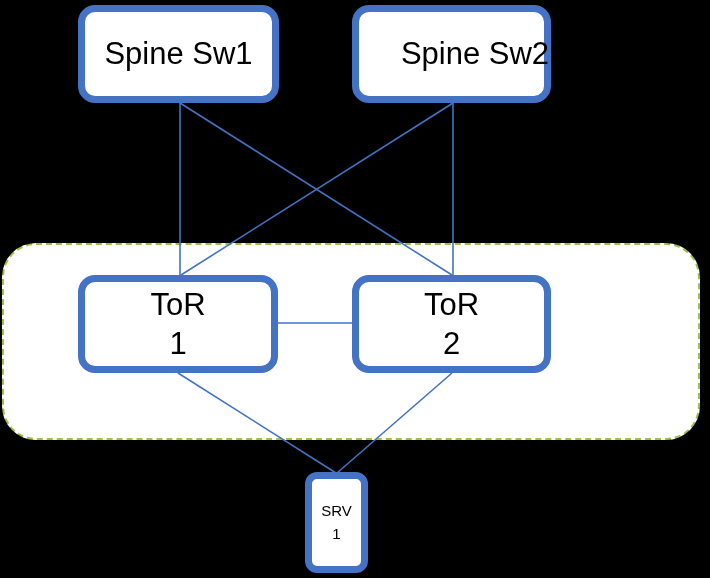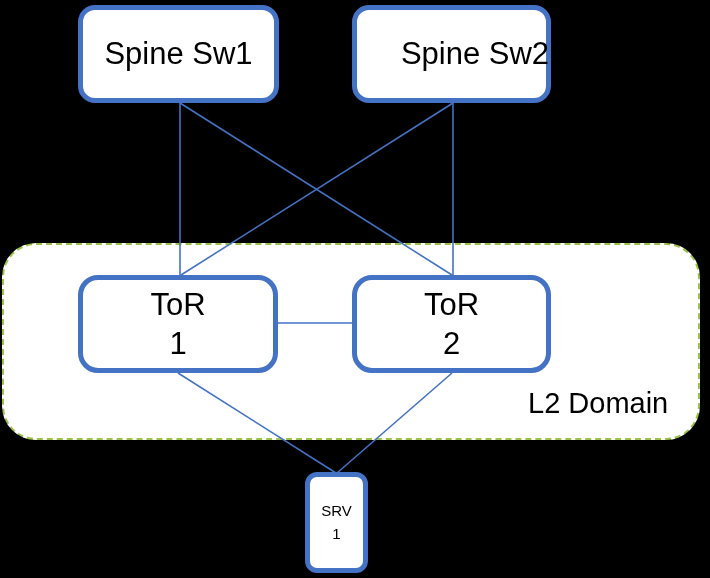--- a/index.html
+++ b/index.html
@@ -43,21 +43,21 @@
     color: #000000;
     font-size: 29px;
     line-height: 1;
     white-space: nowrap;
     font-family: "Liberation Sans", sans-serif;
   }
   
   .node {
     position: absolute;
     background: #FFFFFF;
-    border: 5px solid #7f1d1d;
+    border: 7px solid #7f1d1d;
     box-sizing: border-box;
     display: flex;
     flex-direction: column;
     align-items: center;
     justify-content: center;
     color: #000000;
     z-index: 3;
     font-family: "Liberation Sans", sans-serif;
   }
   .node.rounded {
@@ -65,30 +65,29 @@
   }
   .node.square {
     border-radius: 12px;
   }
   .node .line {
     display: block;
     text-align: center;
     white-space: nowrap;
   }
   .node.spine { font-size: 31px; }
-  .node.tor   { font-size: 31px; line-height: 1.26; border-radius: 20px; }
+  .node.tor   { font-size: 31px; line-height: 1.26; }
   .node.srv   { font-size: 15px; line-height: 1.5; }
 </style>
 </head>
 <body>
 
 <div id="canvas">
 
   <div class="domain-zone" id="l2-domain-zone" style="left: 2px; top: 243px; width: 698px; height: 197px; border-color: rgb(155, 195, 74); background: rgb(255, 255, 255);"></div>
-  <div class="domain-label" id="l2-domain-label" style="left: 528px; top: 389px; color: rgb(0, 0, 0);">L2 Domain</div>
 
   <svg id="links" viewBox="0 0 710 578" preserveAspectRatio="none" xmlns="http://www.w3.org/2000/svg">
       <line x1="180" y1="103" x2="180" y2="275" stroke="#4472C4" stroke-width="1.6"></line>
       <line x1="180" y1="103" x2="452" y2="275" stroke="#4472C4" stroke-width="1.6"></line>
       <line x1="453" y1="103" x2="181" y2="275" stroke="#4472C4" stroke-width="1.6"></line>
       <line x1="453" y1="103" x2="453" y2="275" stroke="#4472C4" stroke-width="1.6"></line>
       <line x1="278" y1="323" x2="352" y2="323" stroke="#4472C4" stroke-width="1.6"></line>
       <line x1="178" y1="373" x2="336" y2="473" stroke="#4472C4" stroke-width="1.6"></line>
       <line x1="452" y1="373" x2="337" y2="473" stroke="#4472C4" stroke-width="1.6"></line>
     </svg>

